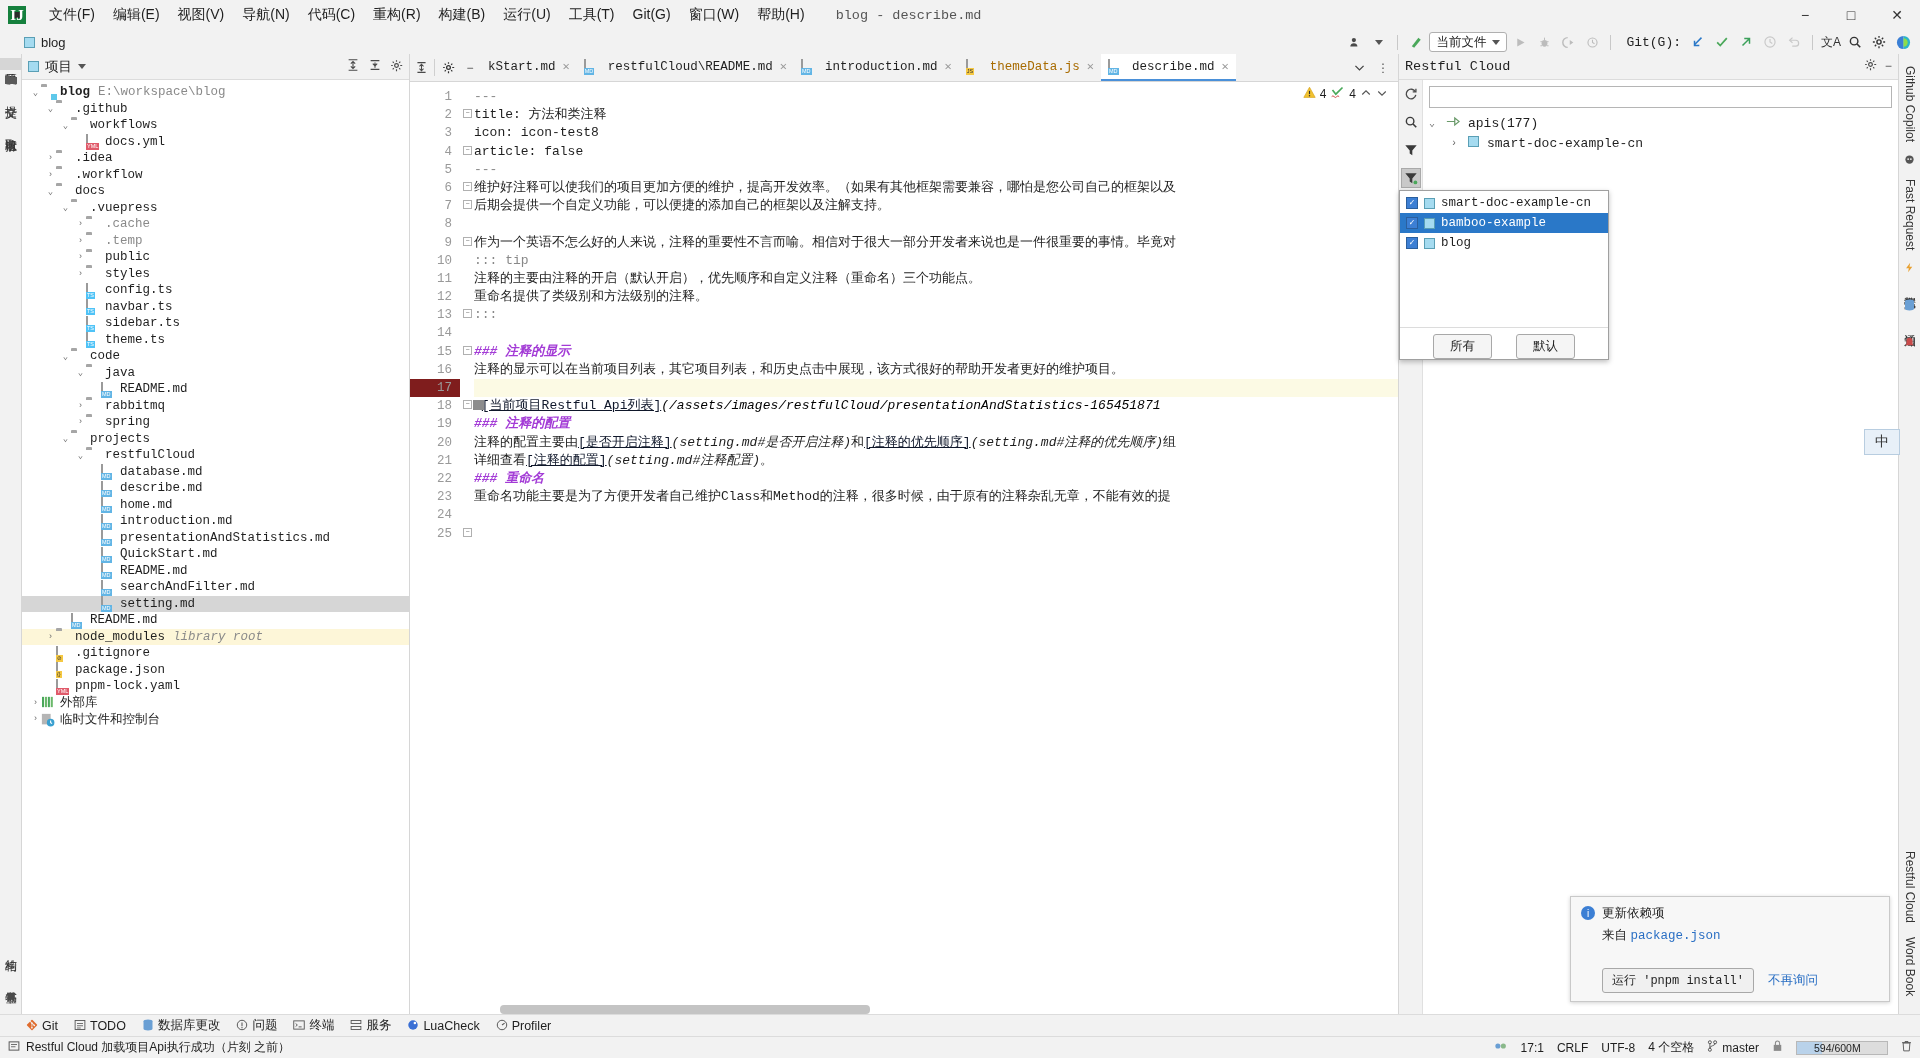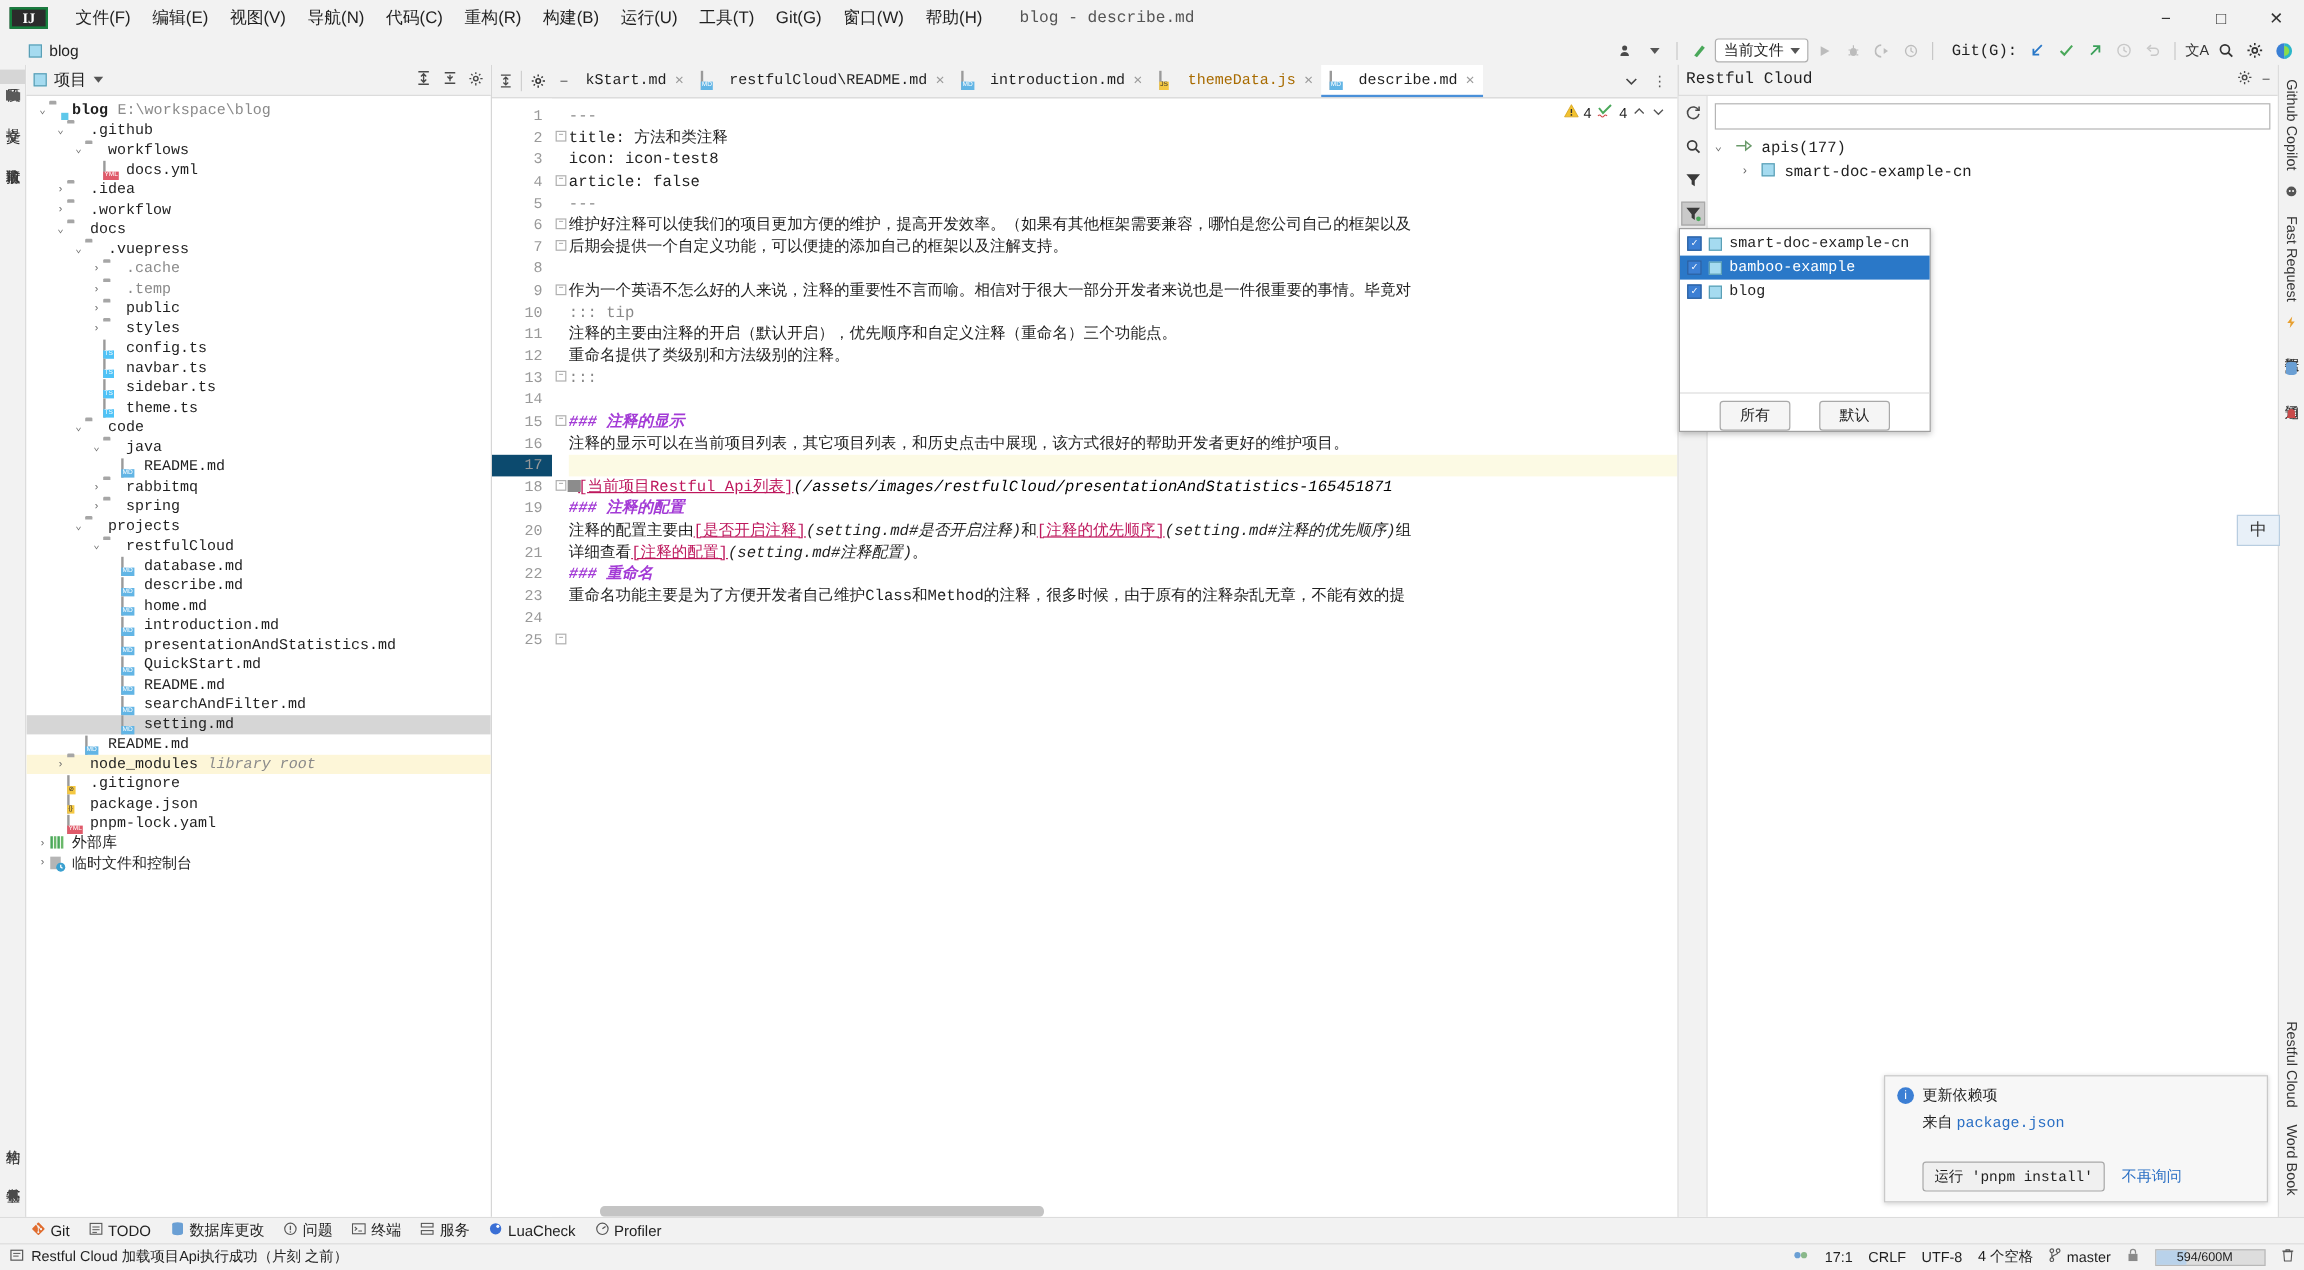--- a/index.html
+++ b/index.html
@@ -11,22 +11,22 @@
     background:#f2f2f2;
   }
   .mono { font-family:"Liberation Mono", monospace; }
 
   
   #menubar {
     height:30px; background:#f2f2f2; display:flex; align-items:center;
     padding-left:8px; gap:0px; border-bottom:0px;
   }
   #menubar .logo {
-    width:32px;height:18px;background:#2b2b2b;border:2px solid #15803d;
-    color:#fff;font-size:12px;font-weight:bold;display:flex;
+    width:18px;height:18px;background:#2b2b2b;border:6px solid #15803d;
+    color:#fff;font-size:15px;font-weight:bold;display:flex;
     align-items:center;justify-content:center;margin-right:14px;
     font-family:"Liberation Serif",serif;
   }
   .menu-item { padding:4px 9px; font-size:14px; color:#1f1f1f; cursor:default; white-space:nowrap;}
   #win-title { margin-left:22px; font-family:"Liberation Mono",monospace; font-size:13.5px; color:#555; }
   #win-ctrls { margin-left:auto; display:flex; }
   #win-ctrls div { width:46px;height:30px;display:flex;align-items:center;justify-content:center;font-size:14px;color:#333;}
 
   
   #navrow { height:24px; background:#f2f2f2; display:flex; align-items:center; position:relative;}
@@ -87,31 +87,31 @@
   .tab.active{background:#fff;border-bottom:2px solid #4a90d9;}
   .tab .x{color:#9a9a9a;font-size:12px;margin-left:2px;}
   .tab .tname{color:#1f1f1f;}
   .tab .tname.orange{color:#a86b00;}
   #tabover{margin-left:auto;display:flex;align-items:center;gap:2px;padding-right:4px;}
 
   #edbody{flex:1;display:flex;position:relative;overflow:hidden;}
   #gutter{width:50px;background:#fff;padding-top:6px;text-align:right;
           font-family:"Liberation Mono",monospace;font-size:12.5px;color:#999;}
   .gl{height:18.2px;line-height:18.2px;padding-right:8px;position:relative;}
-  .gl.cur{background:#0c4a6e;}
+  .gl.cur{background:#7f1d1d;}
   .gl .fold{position:absolute;right:-12px;top:3px;width:9px;height:9px;
             border:1px solid #b0b0b0;font-size:7px;line-height:7px;color:#777;text-align:center;background:#fff;}
   .gl .img{position:absolute;right:-24px;top:3px;width:11px;height:10px;background:#8c8c8c;}
   #codecol{flex:1;padding-top:6px;padding-left:14px;overflow:hidden;}
   .cl{height:18.2px;line-height:18.2px;font-family:"Liberation Mono",monospace;font-size:13px;white-space:nowrap;}
   .cl.cur{background:#fcfae4;}
   .c-gray{color:#888;}
   .c-key{color:#1f1f1f;}
   .c-head{color:#a33bd6;font-weight:bold;font-style:italic;}
-  .c-link{color:#be185d;text-decoration:underline;}
+  .c-link{color:#0f172a;text-decoration:underline;}
   .c-em{color:#1f1f1f;font-style:italic;}
   .c-url{color:#000000;font-style:italic;}
   .c-bang{color:#1f1f1f;}
   #inspect{position:absolute;top:4px;right:10px;display:flex;align-items:center;gap:4px;font-size:12px;}
   #hscroll{position:absolute;bottom:0;left:90px;width:370px;height:9px;background:#c4c4c4;border-radius:4px;}
 
   
   #rightpanel{width:500px;background:#f2f2f2;display:flex;flex-direction:column;border-left:1px solid #d6d6d6;position:relative;}
   #rphead{height:26px;display:flex;align-items:center;padding:0 6px;font-size:13.5px;
           font-family:"Liberation Mono",monospace;border-bottom:1px solid #dcdcdc;}

